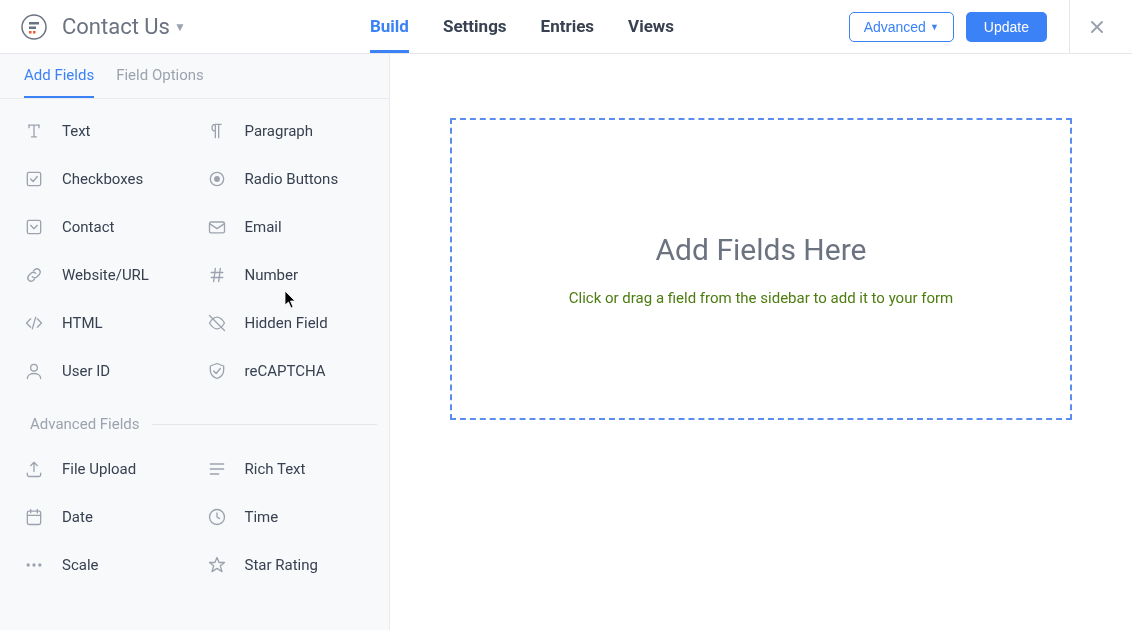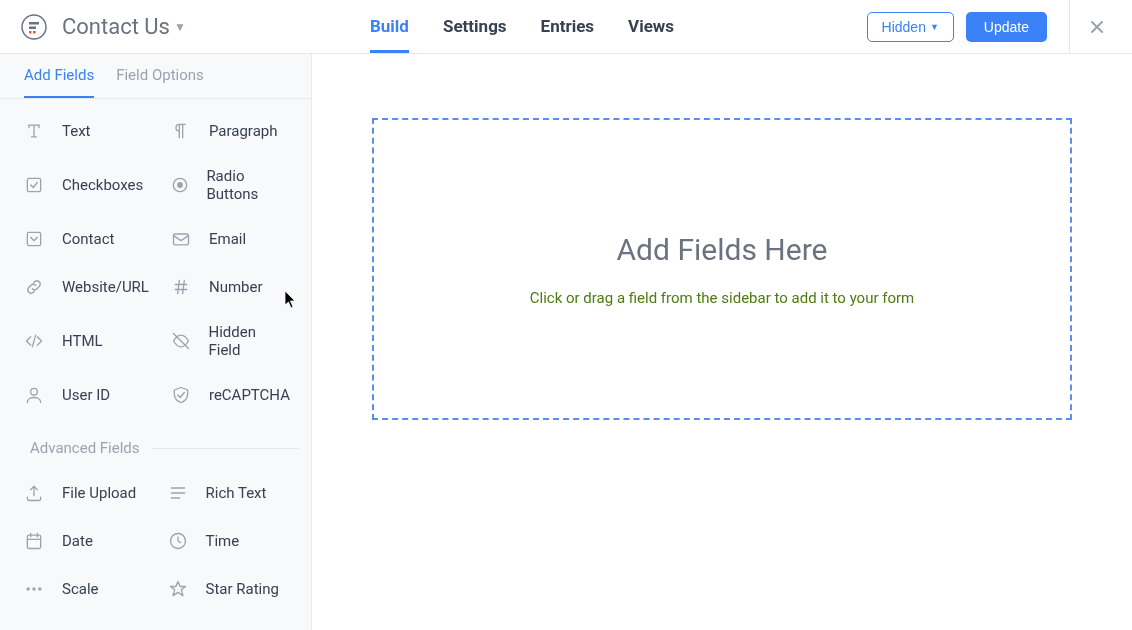--- a/index.html
+++ b/index.html
@@ -94,21 +94,21 @@
       font-size: 20px;
       cursor: pointer;
       width: 24px;
       text-align: center;
     }
     .body {
       display: flex;
       height: calc(630px - 54px);
     }
     .sidebar {
-      width: 312px;
+      width: 390px;
       background: #f8f9fb;
       border-right: 1px solid #e8eaed;
       overflow-y: auto;
     }
     .sidebar-tabs {
       display: flex;
       gap: 22px;
       padding: 12px 24px 0 24px;
       border-bottom: 1px solid #e8eaed;
     }
@@ -210,21 +210,21 @@
     <span class="chev">▼</span>
   </div>
   <div class="nav-tabs">
     <div class="nav-tab active">Build</div>
     <div class="nav-tab">Settings</div>
     <div class="nav-tab">Entries</div>
     <div class="nav-tab">Views</div>
   </div>
   <div class="header-right">
     <button class="btn-preview">
-      <span>Hidden</span>
+      <span>Advanced</span>
       <span class="tri">▼</span>
     </button>
     <button class="btn-update">Update</button>
     <div class="divider-v"></div>
     <div class="close-x">
       <svg width="18" height="18" viewBox="0 0 18 18">
           <path d="M4 4 L14 14 M14 4 L4 14" stroke="#9ca3af" stroke-width="2" stroke-linecap="round"></path>
         </svg>
     </div>
   </div>

